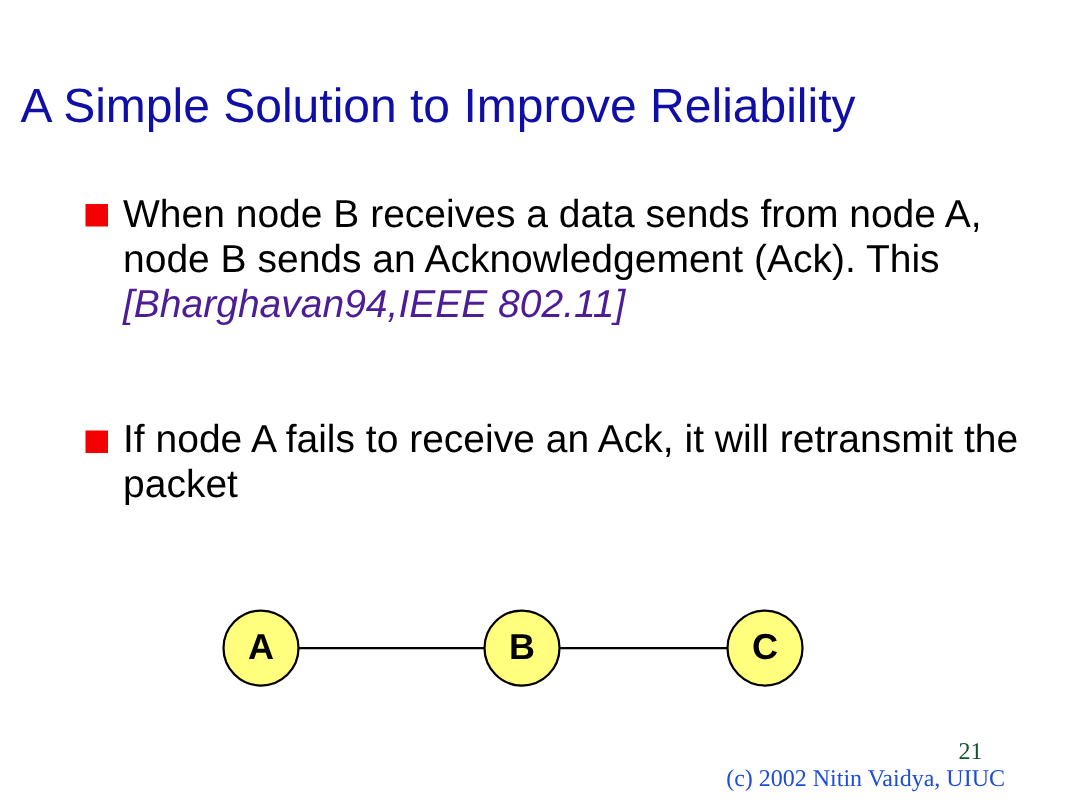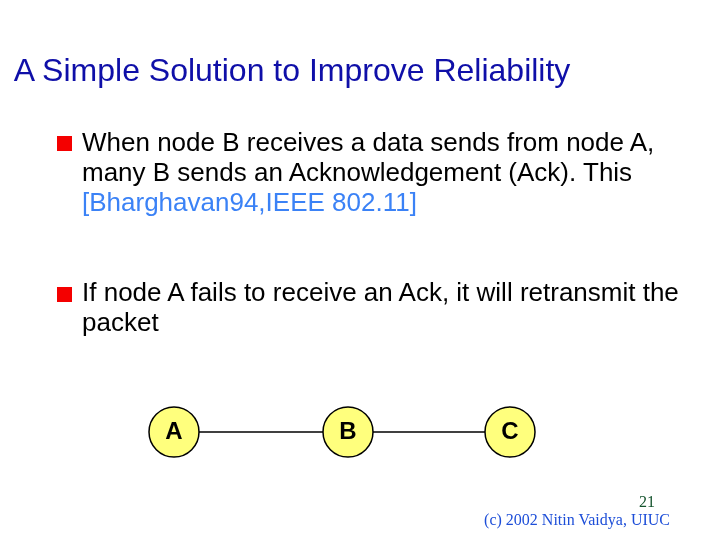--- a/index.html
+++ b/index.html
@@ -39,21 +39,22 @@
     left: 82px;
     width: 590px;
     font-size: 26px;
     line-height: 30px;
     color: #000000;
     white-space: nowrap;
   }
   .bullet-text.b1 { top: 127px; }
   .bullet-text.b2 { top: 277px; }
   .citation {
-    color: #3b82f6;
+    color: #4c1d95;
+    font-style: italic;
   }
   .diagram {
     position: absolute;
     left: 130px;
     top: 395px;
     width: 430px;
     height: 80px;
   }
   .node-label {
     font-family: "Liberation Sans", sans-serif;
@@ -84,21 +85,21 @@
 </head>
 <body>
 
 <div class="slide">
 
   <div class="slide-title">A Simple Solution to Improve Reliability</div>
 
   <div class="bullet-marker b1"></div>
   <div class="bullet-text b1">
     <div>When node B receives a data sends from node A,</div>
-    <div>many B sends an Acknowledgement (Ack). This</div>
+    <div>node B sends an Acknowledgement (Ack). This</div>
     <div class="citation">[Bharghavan94,IEEE 802.11]</div>
   </div>
 
   <div class="bullet-marker b2"></div>
   <div class="bullet-text b2">
     <div>If node A fails to receive an Ack, it will retransmit the</div>
     <div>packet</div>
   </div>
 
   <svg class="diagram" viewBox="0 0 430 80">

